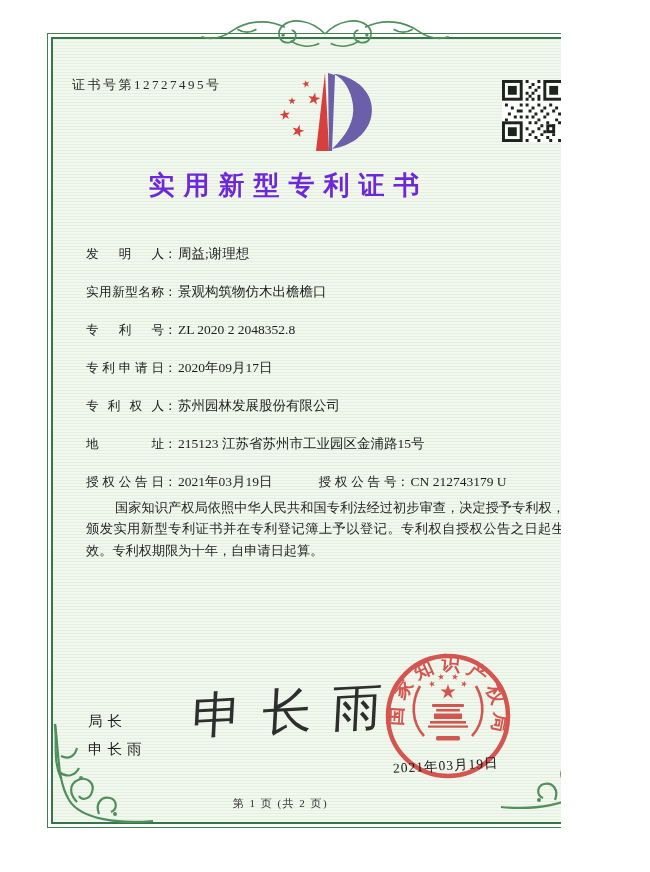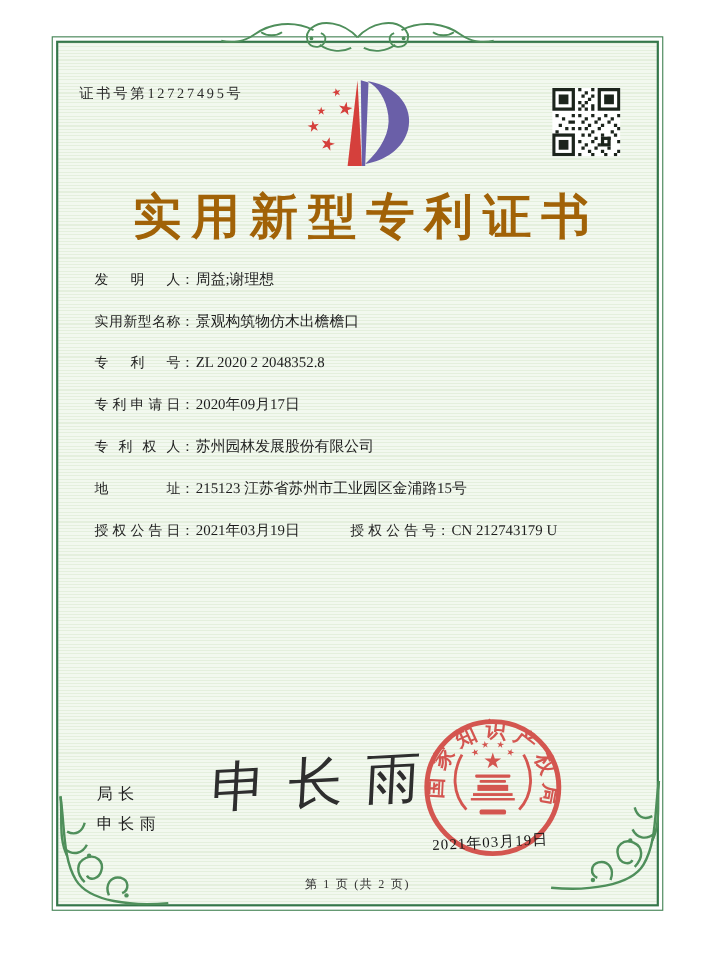--- a/index.html
+++ b/index.html
@@ -1,17 +1,17 @@
 <!DOCTYPE html>
 <html><head>
 <meta charset="utf-8">
 <style>
   html,body{margin:0;padding:0;background:#ffffff;}
   .page{
-    position:relative;width:650px;height:872px;background:#ffffff;overflow:hidden;
+    position:relative;width:561px;height:872px;background:#ffffff;overflow:hidden;
     font-family:"Liberation Serif","DejaVu Serif",serif;color:#222;
   }
   
   .frame{
     position:absolute;left:47px;top:33px;width:556px;height:795px;
     border:1.5px solid #3f8050;box-sizing:border-box;
   }
   .frame-inner{
     position:absolute;left:3px;top:3px;right:3px;bottom:3px;
     border:2.5px solid #35774a;box-sizing:border-box;
@@ -19,21 +19,21 @@
       0deg,#f2f8ef 0px,#f2f8ef 2px,#e4efdd 2px,#e4efdd 3px);
   }
   .cert-no{
     position:absolute;left:72px;top:76px;font-size:13px;letter-spacing:2.5px;
     color:#2a2a2a;
   }
   .logo{position:absolute;left:272px;top:68px;}
   .qr{position:absolute;left:502px;top:80px;}
   .title{
     position:absolute;left:0;right:0;top:168px;text-align:center;
-    font-size:44px;font-weight:600;letter-spacing:9px;color:#a16207;padding-left:16px;
+    font-size:26px;font-weight:600;letter-spacing:9px;color:#6d28d9;padding-left:16px;
   }
   .fields{position:absolute;left:86px;top:243px;right:56px;font-size:13.5px;}
   .frow{margin:0 0 16px 0;line-height:22px;white-space:nowrap;}
   .flabel{
     display:inline-block;width:78px;font-size:12.6px;color:#222;
     text-align:justify;text-align-last:justify;vertical-align:bottom;
   }
   .fcolon{display:inline-block;width:14px;font-size:12.6px;}
   .fvalue{font-size:13.5px;color:#1d1d1d;}
   .grant-pair2{margin-left:46px;}
@@ -157,20 +157,21 @@
     </div>
     <div class="frow">
       <span class="flabel">地址</span><span class="fcolon">：</span><span class="fvalue">215123 江苏省苏州市工业园区金浦路15号</span>
     </div>
     <div class="frow">
       <span class="flabel">授权公告日</span><span class="fcolon">：</span><span class="fvalue">2021年03月19日</span><span class="flabel grant-pair2">授权公告号</span><span class="fcolon">：</span><span class="fvalue">CN 212743179 U</span>
     </div>
   </div>
 
   <div class="paras">
+    <p>国家知识产权局依照中华人民共和国专利法经过初步审查，决定授予专利权，颁发实用新型专利证书并在专利登记簿上予以登记。专利权自授权公告之日起生效。专利权期限为十年，自申请日起算。</p>
   </div>
 
   <div class="signoff">
     <div>局长</div>
     <div>申长雨</div>
   </div>
   <div class="signature">申长雨</div>
 
   <svg class="seal" width="132" height="132" viewBox="0 0 132 132">
     <defs>

